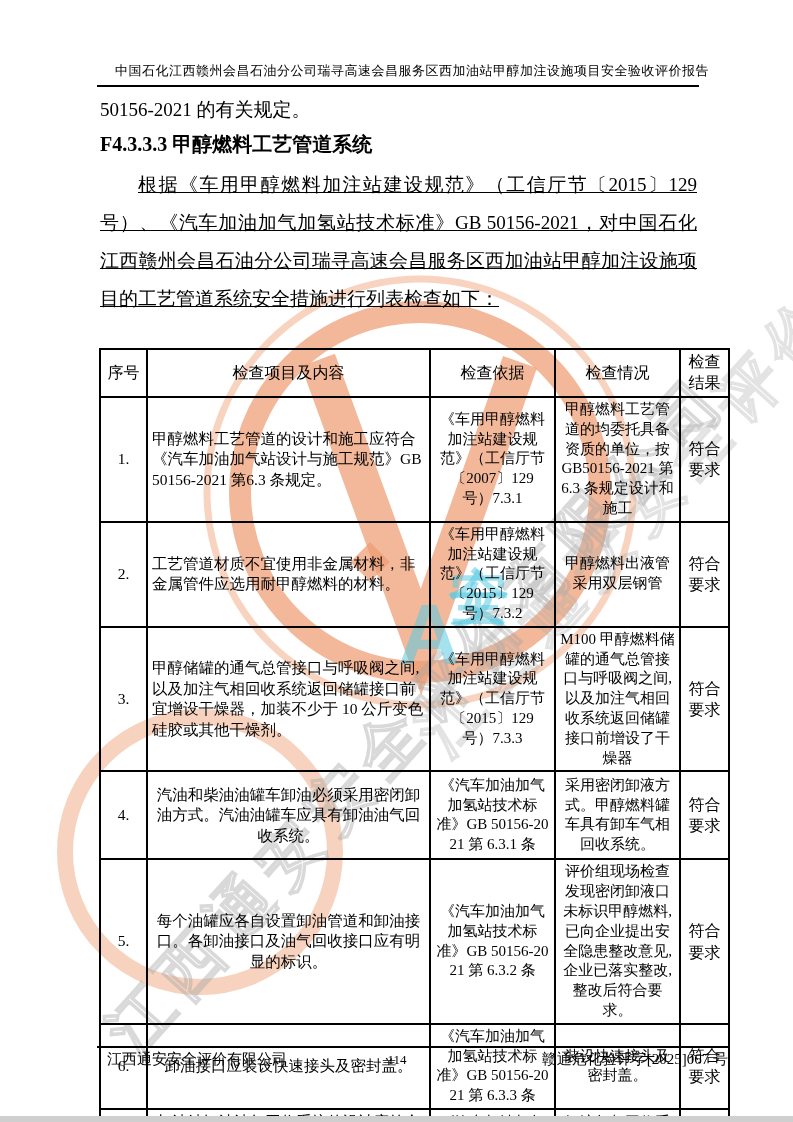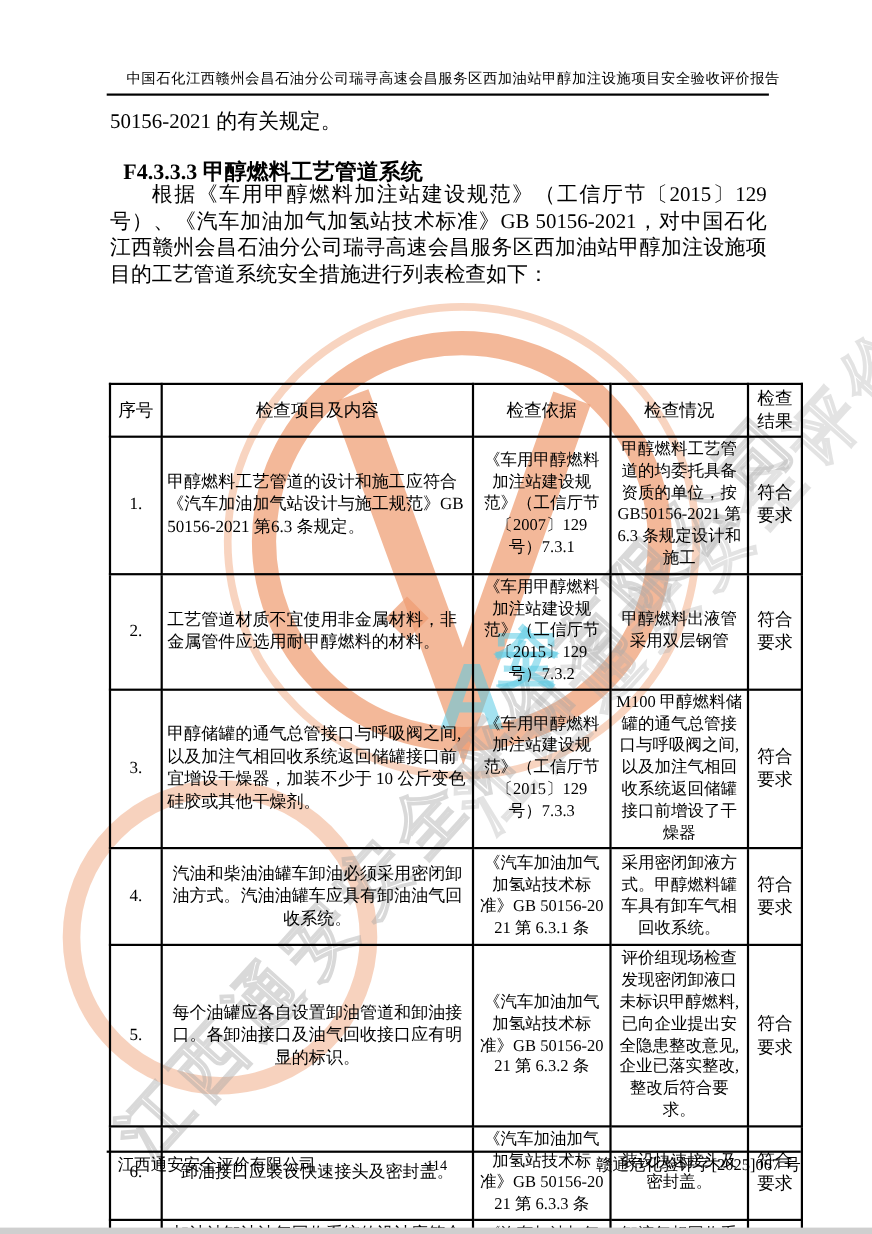--- a/index.html
+++ b/index.html
@@ -15,25 +15,25 @@
   }
   .header-rule{
     position:absolute; top:85px; left:97px; width:602px; height:0;
     border-top:2px solid #000;
   }
   .intro-line{
     position:absolute; top:97px; left:100px; width:597px; font-size:19px;
   }
   .section-heading{
     position:absolute; top:131px; left:100px; width:597px;
-    font-size:20px; font-weight:bold; margin:12px;
+    font-size:20px; font-weight:bold; margin:0;
   }
   .body-paragraph{
     position:absolute; top:166px; left:100px; width:597px;
-    font-size:19px; line-height:24px; text-align:justify; text-indent:38px; margin:0;
+    font-size:19px; line-height:38px; text-align:justify; text-indent:38px; margin:0;text-decoration:underline;
   }
   .table-caption{
     position:absolute; top:313px; left:99px; width:629px;
     font-size:19px; text-align:center; white-space:pre;
   }
   
   .check-table{
     position:absolute; top:348px; left:99px; width:629px;
     border-collapse:collapse; table-layout:fixed;
   }

